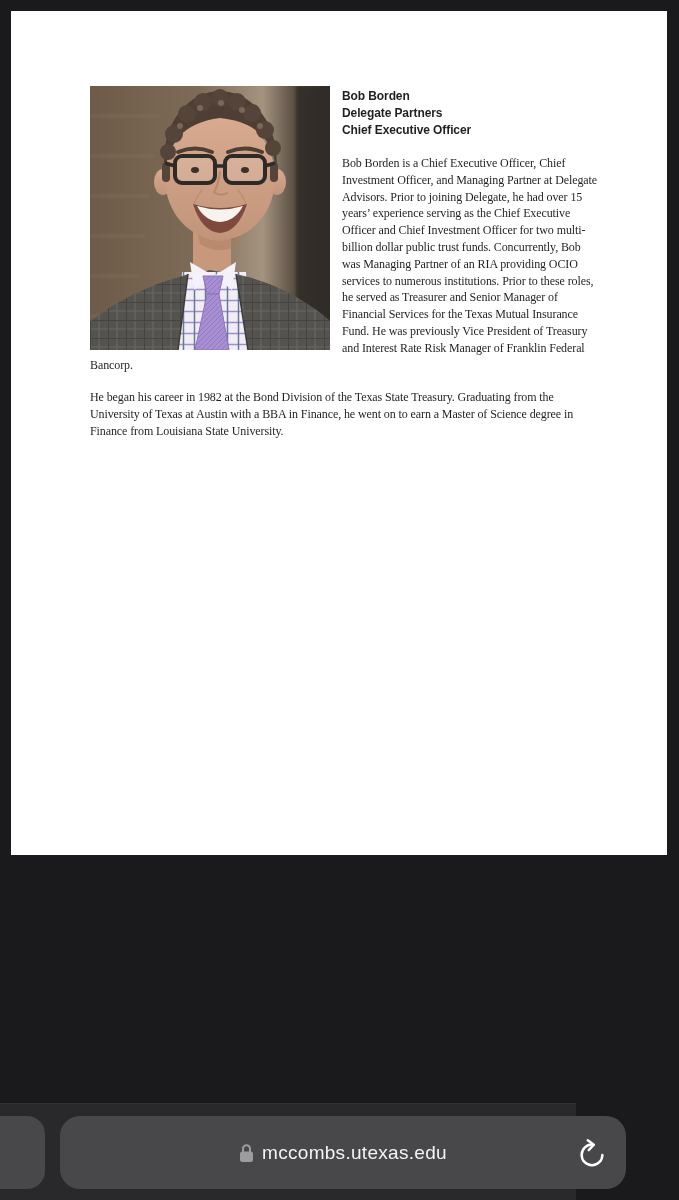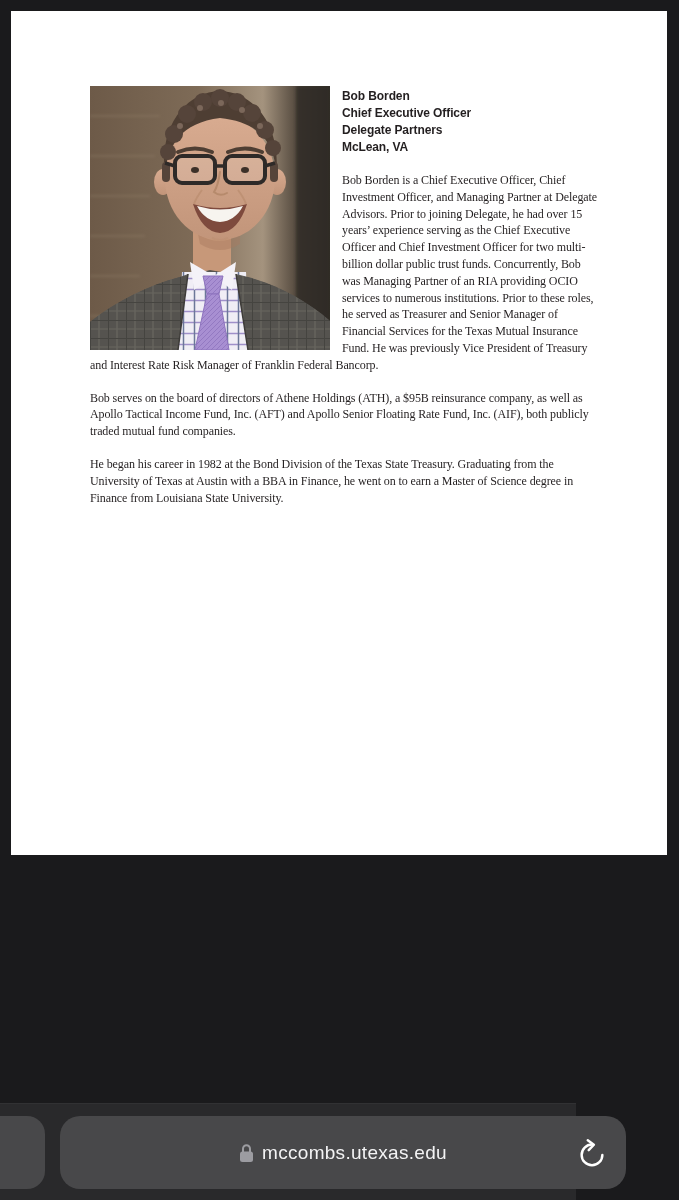--- a/index.html
+++ b/index.html
@@ -153,27 +153,25 @@
       <path d="M112 104 Q106 112 104 118 M148 104 Q154 112 156 118" stroke="#bb8e70" stroke-width="2" fill="none" opacity="0.8"></path>
 
       <path d="M103 118 Q130 126 157 118 Q148 146 130 147 Q112 146 103 118 Z" fill="#7e4a3d"></path>
       <path d="M107 120 Q130 127 153 120 Q145 135 130 136 Q115 135 107 120 Z" fill="#f7f4ef"></path>
 
       <path d="M122 152 Q130 156 138 152" stroke="#bb8e70" stroke-width="2" fill="none" opacity="0.5"></path>
     </svg>
 
     <div class="person-block">
       <div>Bob Borden</div>
+      <div>Delegate Partners</div>
       <div>Chief Executive Officer</div>
-      <div>Delegate Partners</div>
-      <div>McLean, VA</div>
     </div>
 
     <p class="bio">Bob Borden is a Chief Executive Officer, Chief Investment Officer, and Managing Partner at Delegate Advisors. Prior to joining Delegate, he had over 15 years’ experience serving as the Chief Executive Officer and Chief Investment Officer for two multi-billion dollar public trust funds. Concurrently, Bob was Managing Partner of an RIA providing OCIO services to numerous institutions. Prior to these roles, he served as Treasurer and Senior Manager of Financial Services for the Texas Mutual Insurance Fund. He was previously Vice President of Treasury and Interest Rate Risk Manager of Franklin Federal Bancorp.</p>
-    <p class="bio">Bob serves on the board of directors of Athene Holdings (ATH), a $95B reinsurance company, as well as Apollo Tactical Income Fund, Inc. (AFT) and Apollo Senior Floating Rate Fund, Inc. (AIF), both publicly traded mutual fund companies.</p>
     <p class="bio">He began his career in 1982 at the Bond Division of the Texas State Treasury. Graduating from the University of Texas at Austin with a BBA in Finance, he went on to earn a Master of Science degree in Finance from Louisiana State University.</p>
   </div>
 </div>
 
 <div class="toolbar">
   <div class="tab-stub"></div>
 
   <div class="url-pill">
     <span class="lock-wrap">
       <svg width="15" height="20" viewBox="0 0 15 20" aria-hidden="true">

